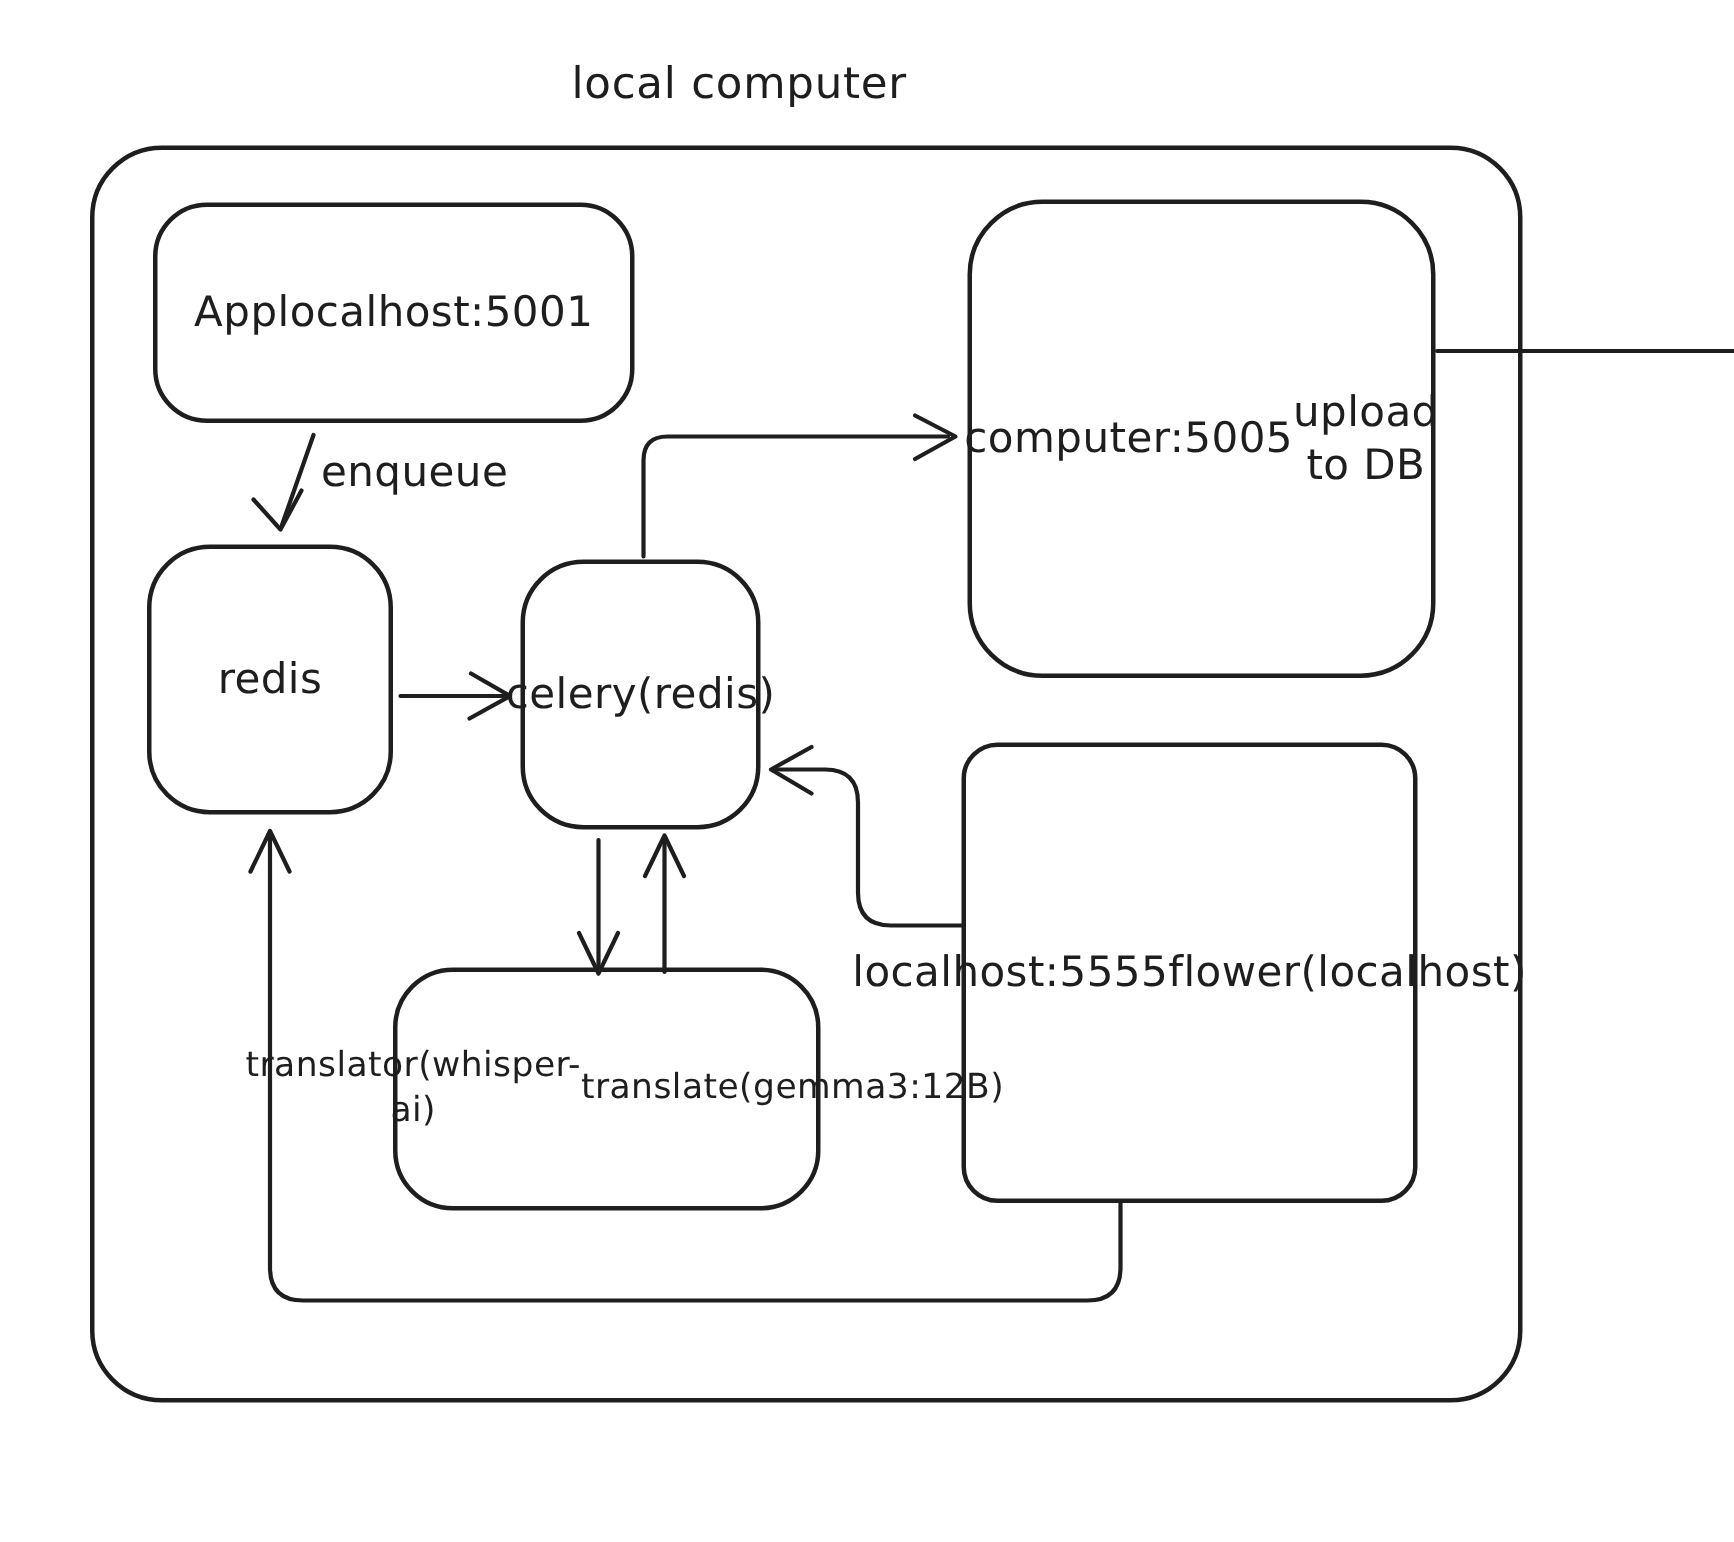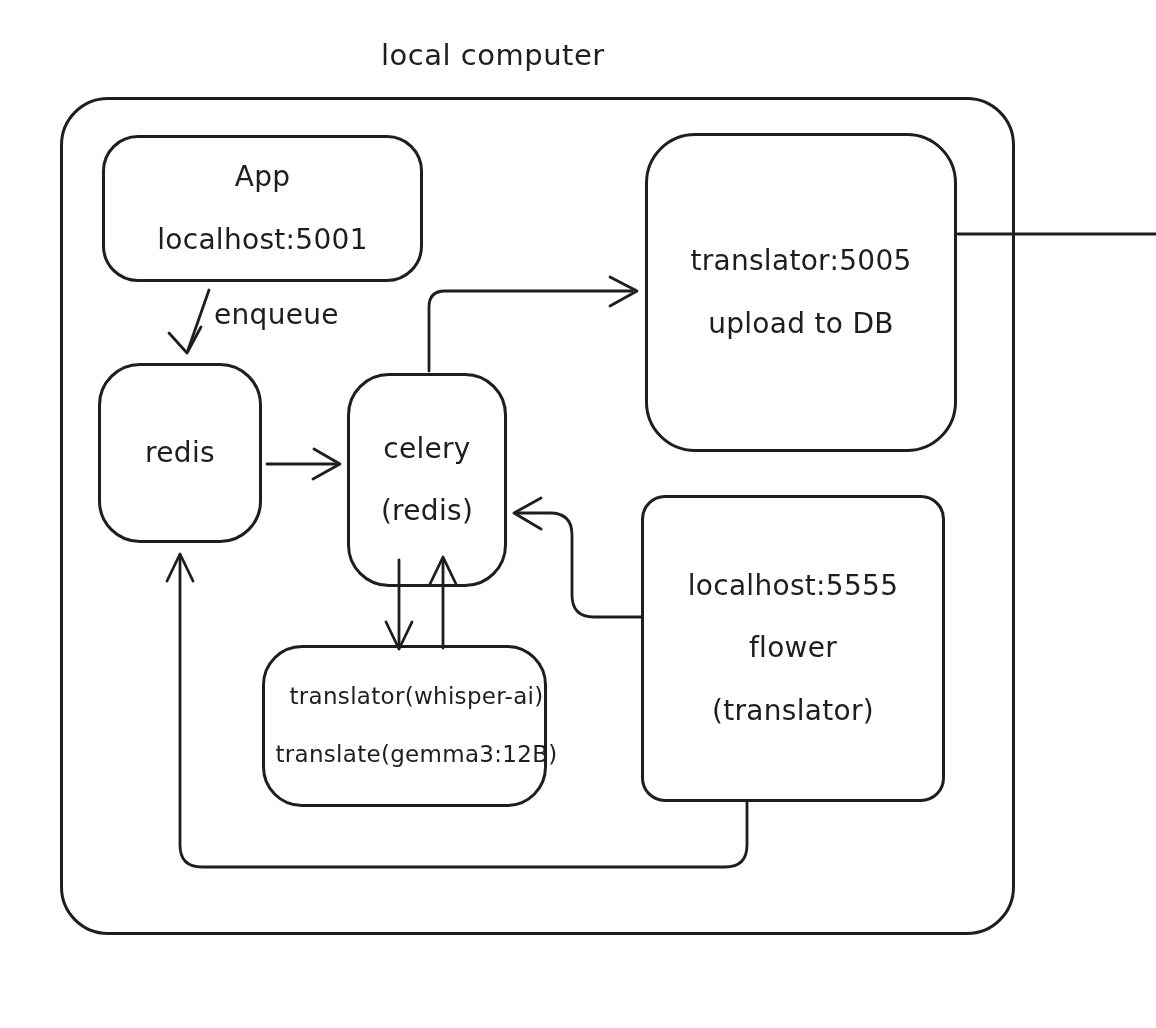--- a/index.html
+++ b/index.html
@@ -27,32 +27,31 @@
     border: 3px solid #1e1e1e;
     border-radius: 48px;
     box-sizing: border-box;
     background: transparent;
   }
   .box {
     box-sizing: border-box;
     border: 3.4px solid #1e1e1e;
     background: transparent;
     display: flex;
-    flex-direction: column;
+    flex-direction: row;
     align-items: center;
     justify-content: center;
     text-align: center;
     font-size: 28px;
     line-height: 1.22;
     letter-spacing: 0.3px;
-    gap: 28px;
   }
   .box-app        { left: 102px; top: 135px; width: 321px; height: 147px; border-radius: 36px; }
   .box-redis      { left:  98px; top: 363px; width: 164px; height: 180px; border-radius: 42px; }
-  .box-celery     { left: 347px; top: 373px; width: 160px; height: 214px; border-radius: 42px; }
+  .box-celery     { left: 347px; top: 373px; width: 160px; height: 180px; border-radius: 42px; }
   .box-translator { left: 262px; top: 645px; width: 285px; height: 162px; border-radius: 40px; font-size: 23px; line-height: 1.3; padding-left: 24px; }
   .box-upload     { left: 645px; top: 133px; width: 312px; height: 319px; border-radius: 50px; }
   .box-flower     { left: 641px; top: 495px; width: 304px; height: 307px; border-radius: 24px; justify-content: center; }
   .edge-label {
     left: 214px; top: 298px;
     font-size: 28px;
     letter-spacing: 0.3px;
   }
   svg.wires {
     position: absolute;
@@ -129,23 +128,23 @@
   <div>celery</div>
   <div>(redis)</div>
 </div>
 
 <div class="abs box box-translator">
   <div>translator(whisper-ai)</div>
   <div>translate(gemma3:12B)</div>
 </div>
 
 <div class="abs box box-upload">
-  <div>translator:5005</div>
+  <div>computer:5005</div>
   <div>upload to DB</div>
 </div>
 
 <div class="abs box box-flower">
   <div>localhost:5555</div>
   <div>flower</div>
-  <div>(translator)</div>
+  <div>(localhost)</div>
 </div>
 
 <div class="abs edge-label">enqueue</div>
 
 </body></html>

